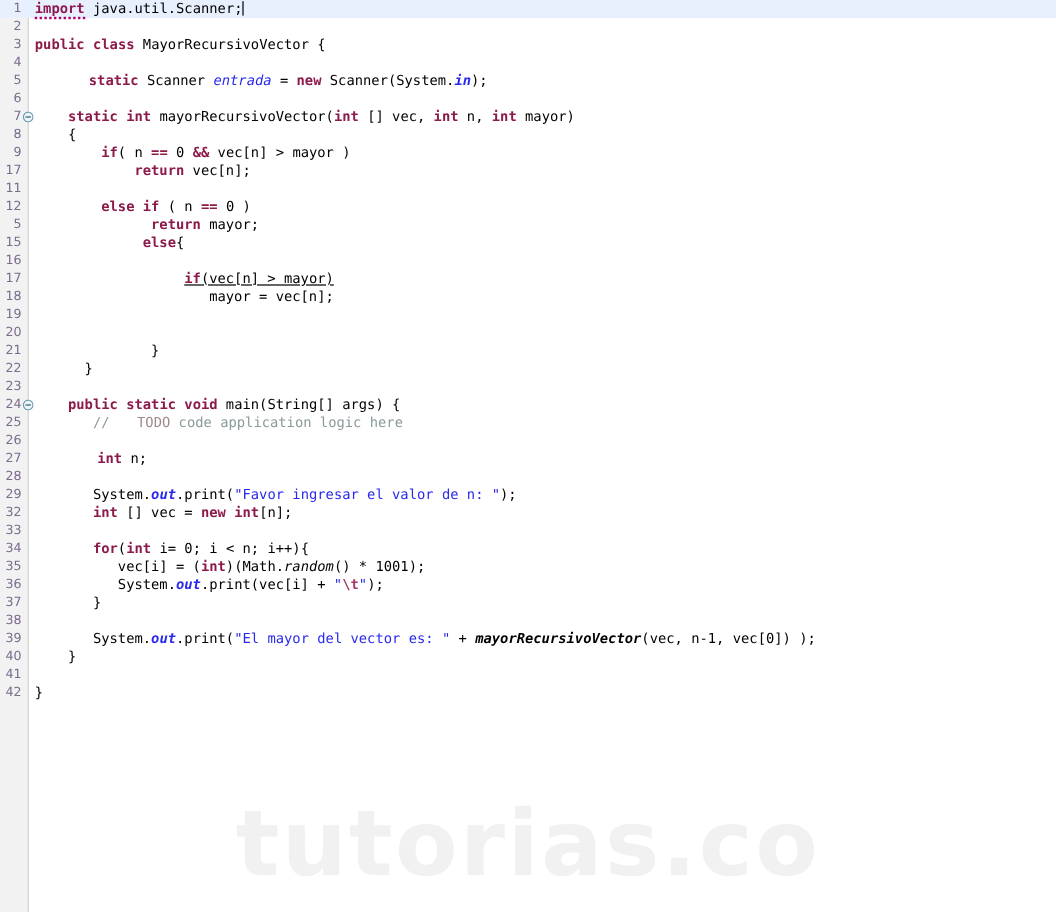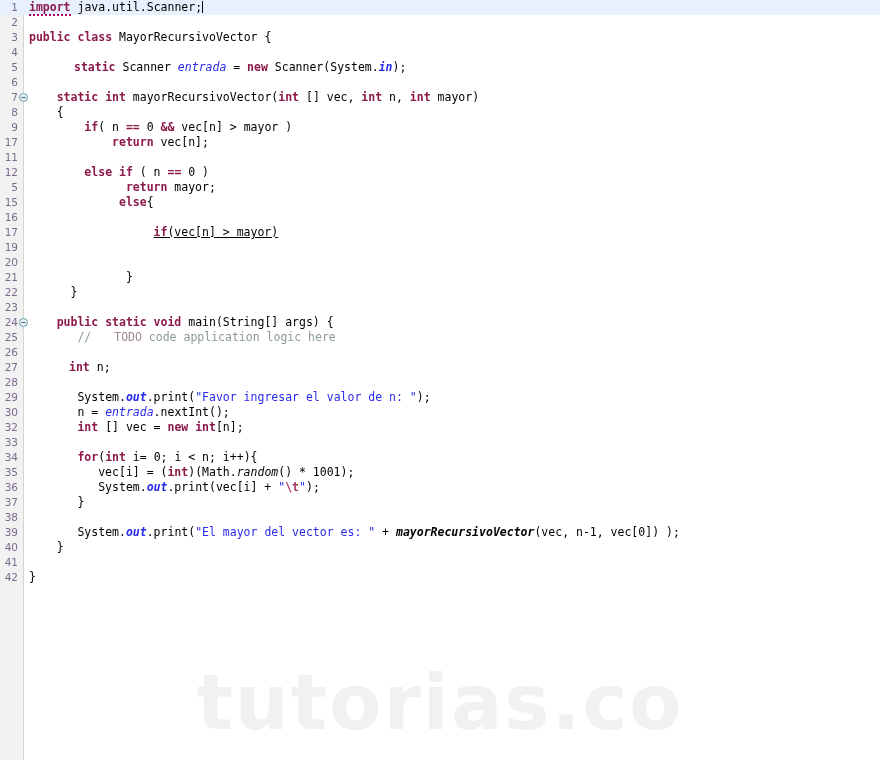--- a/index.html
+++ b/index.html
@@ -140,35 +140,35 @@
           </svg></span><span class="codetext" style="left: 56.68px;"><span class="kw">static int</span><span class="plain"> mayorRecursivoVector(</span><span class="kw">int</span><span class="plain"> [] vec, </span><span class="kw">int</span><span class="plain"> n, </span><span class="kw">int</span><span class="plain"> mayor)</span></span></div>
       <div class="row"><div class="gutter">8</div><span class="codetext" style="left: 56.68px;"><span class="plain">{</span></span></div>
       <div class="row"><div class="gutter">9</div><span class="codetext" style="left: 84.36px;"><span class="kw">if</span><span class="plain">( n </span><span class="kw">==</span><span class="plain"> 0 </span><span class="kw">&amp;&amp;</span><span class="plain"> vec[n] &gt; mayor )</span></span></div>
       <div class="row"><div class="gutter">17</div><span class="codetext" style="left: 112.04px;"><span class="kw">return</span><span class="plain"> vec[n];</span></span></div>
       <div class="row"><div class="gutter">11</div><span class="codetext" style="left: 29px;"></span></div>
       <div class="row"><div class="gutter">12</div><span class="codetext" style="left: 84.36px;"><span class="kw">else if</span><span class="plain"> ( n </span><span class="kw">==</span><span class="plain"> 0 )</span></span></div>
       <div class="row"><div class="gutter">5</div><span class="codetext" style="left: 125.88px;"><span class="kw">return</span><span class="plain"> mayor;</span></span></div>
       <div class="row"><div class="gutter">15</div><span class="codetext" style="left: 118.96px;"><span class="kw">else</span><span class="plain">{</span></span></div>
       <div class="row"><div class="gutter">16</div><span class="codetext" style="left: 29px;"></span></div>
       <div class="row"><div class="gutter">17</div><span class="codetext" style="left: 153.56px; text-decoration: underline;"><span class="kw">if</span><span class="plain">(vec[n] &gt; mayor)</span></span></div>
+      <div class="row"><div class="gutter">18</div><span class="codetext" style="left: 174.32px;"><span class="plain">mayor = vec[n];</span></span></div>
       <div class="row"><div class="gutter">19</div><span class="codetext" style="left: 29px;"></span></div>
       <div class="row"><div class="gutter">20</div></div>
       <div class="row"><div class="gutter">21</div><span class="codetext" style="left: 125.88px;"><span class="plain">}</span></span></div>
       <div class="row"><div class="gutter">22</div><span class="codetext" style="left: 70.52px;"><span class="plain">}</span></span></div>
       <div class="row"><div class="gutter">23</div><span class="codetext" style="left: 29px;"></span></div>
       <div class="row"><div class="gutter">24</div><span class="fold"><svg width="9" height="9" viewBox="0 0 9 9">
             <circle cx="4.5" cy="4.5" r="4" fill="#eef4f7" stroke="#6a9cb0" stroke-width="1"></circle>
             <line x1="2.3" y1="4.5" x2="6.7" y2="4.5" stroke="#4a7c90" stroke-width="1.2"></line>
           </svg></span><span class="codetext" style="left: 56.68px;"><span class="kw">public static void</span><span class="plain"> main(String[] args) {</span></span></div>
       <div class="row"><div class="gutter">25</div><span class="codetext" style="left: 77.44px;"><span class="cmt">// </span><span class="todo">TODO</span><span class="cmt"> code application logic here</span></span></div>
       <div class="row"><div class="gutter">26</div><span class="codetext" style="left: 29px;"></span></div>
-      <div class="row"><div class="gutter">27</div><span class="codetext" style="left: 69px;"><span class="kw">int</span><span class="plain"> n;</span></span></div>
+      <div class="row"><div class="gutter">27</div><span class="codetext" style="left: 81px;"><span class="kw">int</span><span class="plain"> n;</span></span></div>
       <div class="row"><div class="gutter">28</div><span class="codetext" style="left: 29px;"></span></div>
       <div class="row"><div class="gutter">29</div><span class="codetext" style="left: 77.44px;"><span class="plain">System.</span><span class="sfld">out</span><span class="plain">.print(</span><span class="str">"Favor ingresar el valor de n: "</span><span class="plain">);</span></span></div>
-      <div class="row"><div class="gutter">30</div><span class="codetext" style="left: 77.44px;"><span class="plain">n = </span><span class="fld">entrada</span><span class="plain">.nextInt();</span></span></div>
       <div class="row"><div class="gutter">32</div><span class="codetext" style="left: 77.44px;"><span class="kw">int</span><span class="plain"> [] vec = </span><span class="kw">new int</span><span class="plain">[n];</span></span></div>
       <div class="row"><div class="gutter">33</div><span class="codetext" style="left: 29px;"></span></div>
       <div class="row"><div class="gutter">34</div><span class="codetext" style="left: 77.44px; text-align: center;"><span class="kw">for</span><span class="plain">(</span><span class="kw">int</span><span class="plain"> i= 0; i &lt; n; i++){</span></span></div>
       <div class="row"><div class="gutter">35</div><span class="codetext" style="left: 98.2px;"><span class="plain">vec[i] = (</span><span class="kw">int</span><span class="plain">)(Math.</span><span class="simeth">random</span><span class="plain">() * 1001);</span></span></div>
       <div class="row"><div class="gutter">36</div><span class="codetext" style="left: 98.2px;"><span class="plain">System.</span><span class="sfld">out</span><span class="plain">.print(vec[i] + </span><span class="str">"</span><span class="esc">\t</span><span class="str">"</span><span class="plain">);</span></span></div>
       <div class="row"><div class="gutter">37</div><span class="codetext" style="left: 77.44px;"><span class="plain">}</span></span></div>
       <div class="row"><div class="gutter">38</div><span class="codetext" style="left: 29px;"></span></div>
       <div class="row"><div class="gutter">39</div><span class="codetext" style="left: 77.44px;"><span class="plain">System.</span><span class="sfld">out</span><span class="plain">.print(</span><span class="str">"El mayor del vector es: "</span><span class="plain"> + </span><span class="smeth">mayorRecursivoVector</span><span class="plain">(vec, n-1, vec[0]) );</span></span></div>
       <div class="row"><div class="gutter">40</div><span class="codetext" style="left: 56.68px;"><span class="plain">}</span></span></div>
       <div class="row"><div class="gutter">41</div><span class="codetext" style="left: 29px;"></span></div>

